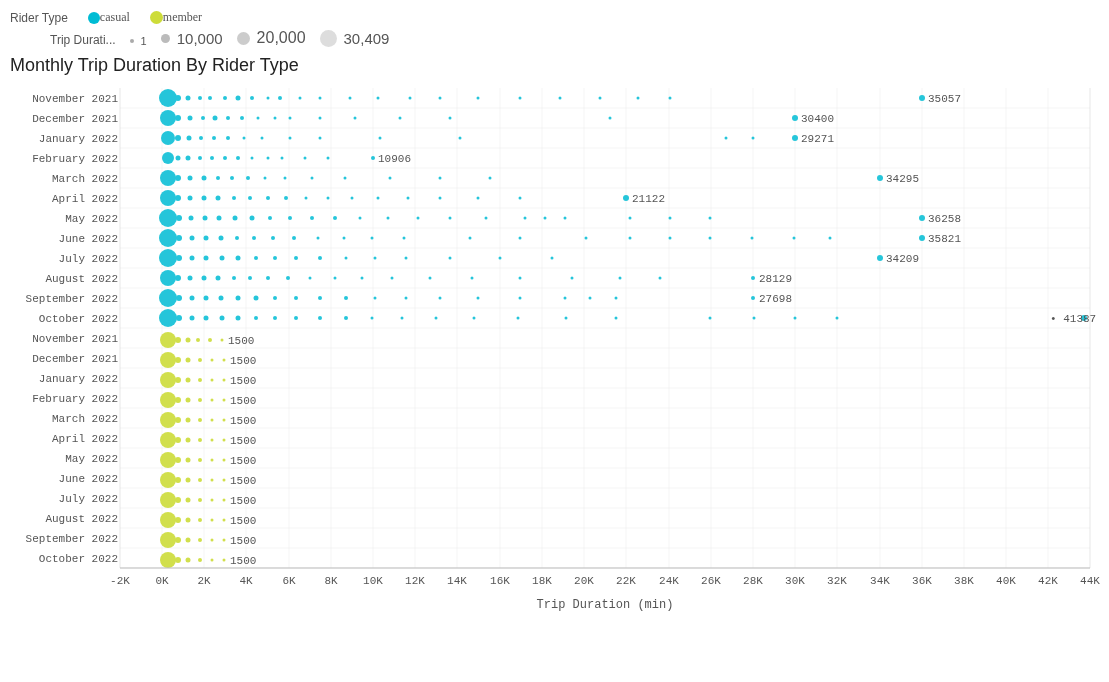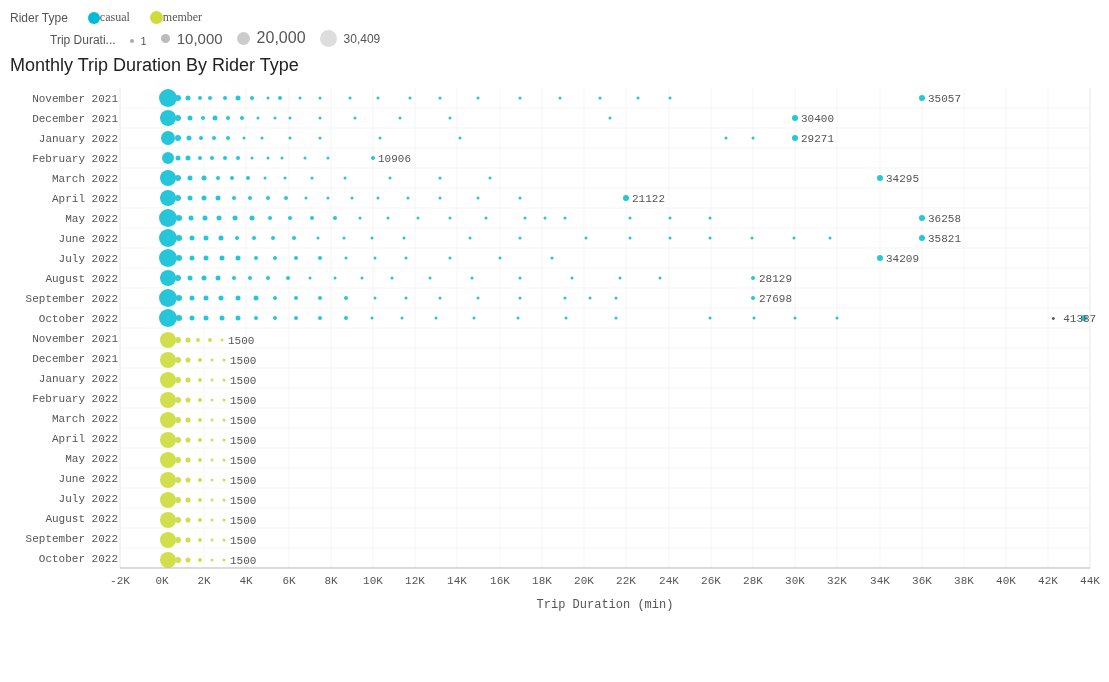--- a/index.html
+++ b/index.html
@@ -92,21 +92,21 @@
     <div class="size-item">
       <div class="size-dot" style="width:9px;height:9px;background:#bbb;"></div>
       <span style="color:#555;font-size:15px;margin-left:3px;">10,000</span>
     </div>
     <div class="size-item">
       <div class="size-dot" style="width:13px;height:13px;background:#ccc;"></div>
       <span style="color:#555;font-size:16px;margin-left:3px;">20,000</span>
     </div>
     <div class="size-item">
       <div class="size-dot" style="width:17px;height:17px;background:#ddd;"></div>
-      <span style="color:#555;font-size:12px;margin-left:3px;">30,409</span>
+      <span style="color:#555;font-size:15px;margin-left:3px;">30,409</span>
     </div>
   </div>
 
   <div class="chart-title">Monthly Trip Duration By Rider Type</div>
 
   <div style="position:relative;font-family:Liberation Mono, monospace;">
     <svg id="main-chart" width="1089" height="530" viewBox="0 0 1089 530" style="overflow:visible;">
 
       <rect x="110" y="0" width="970" height="480" fill="#fff"></rect>
 

